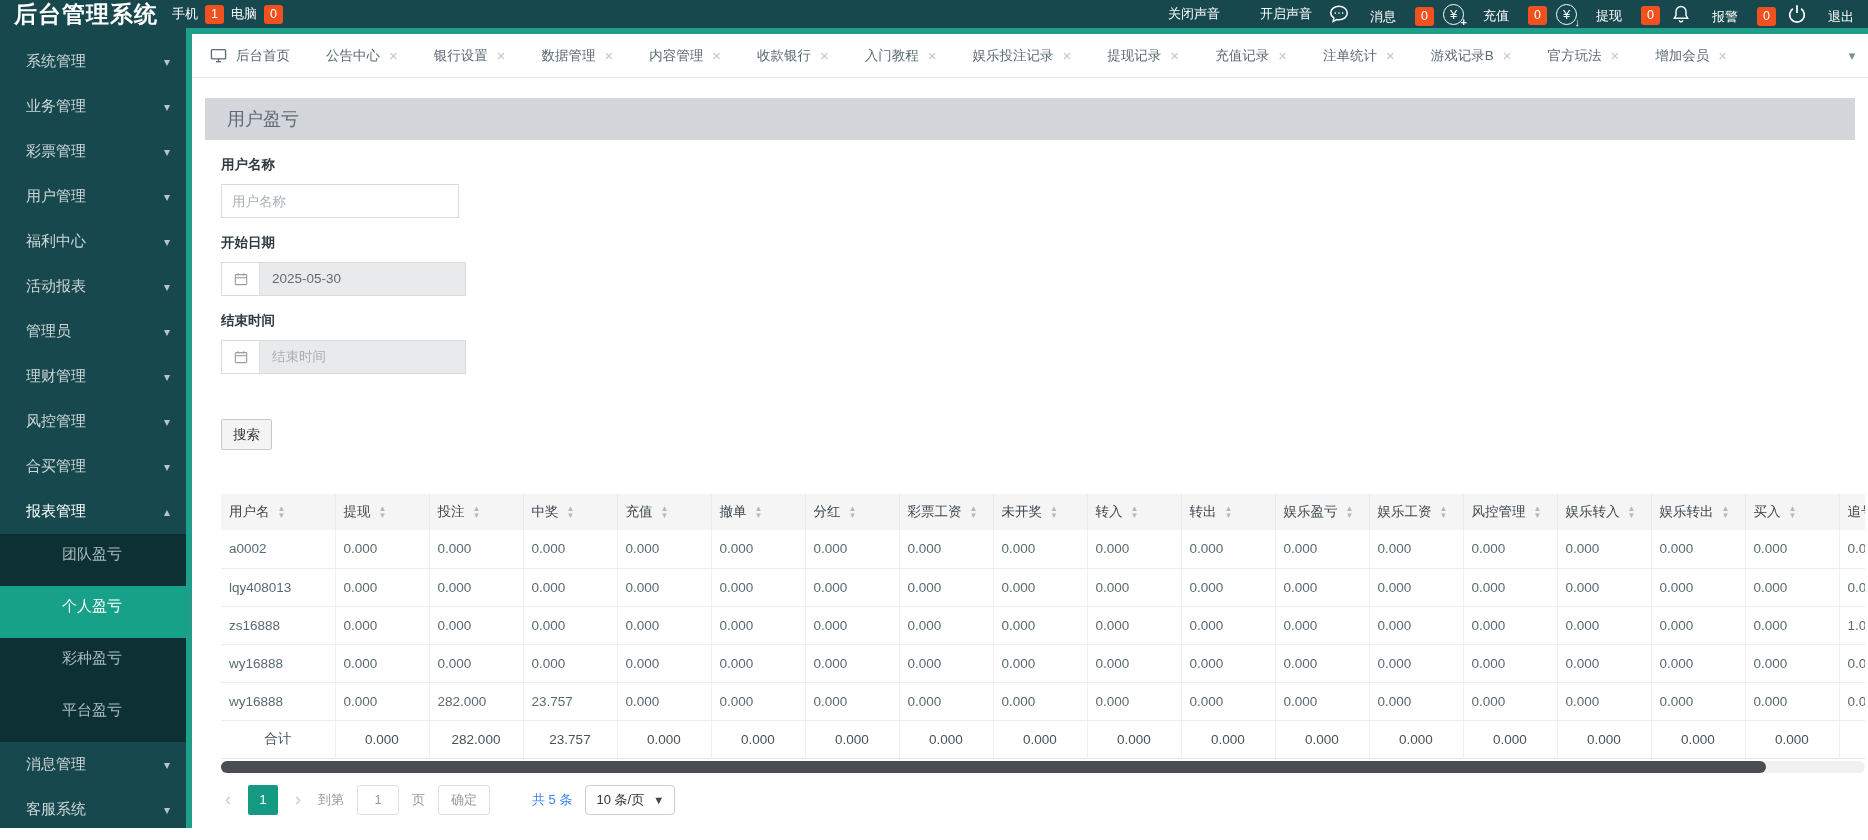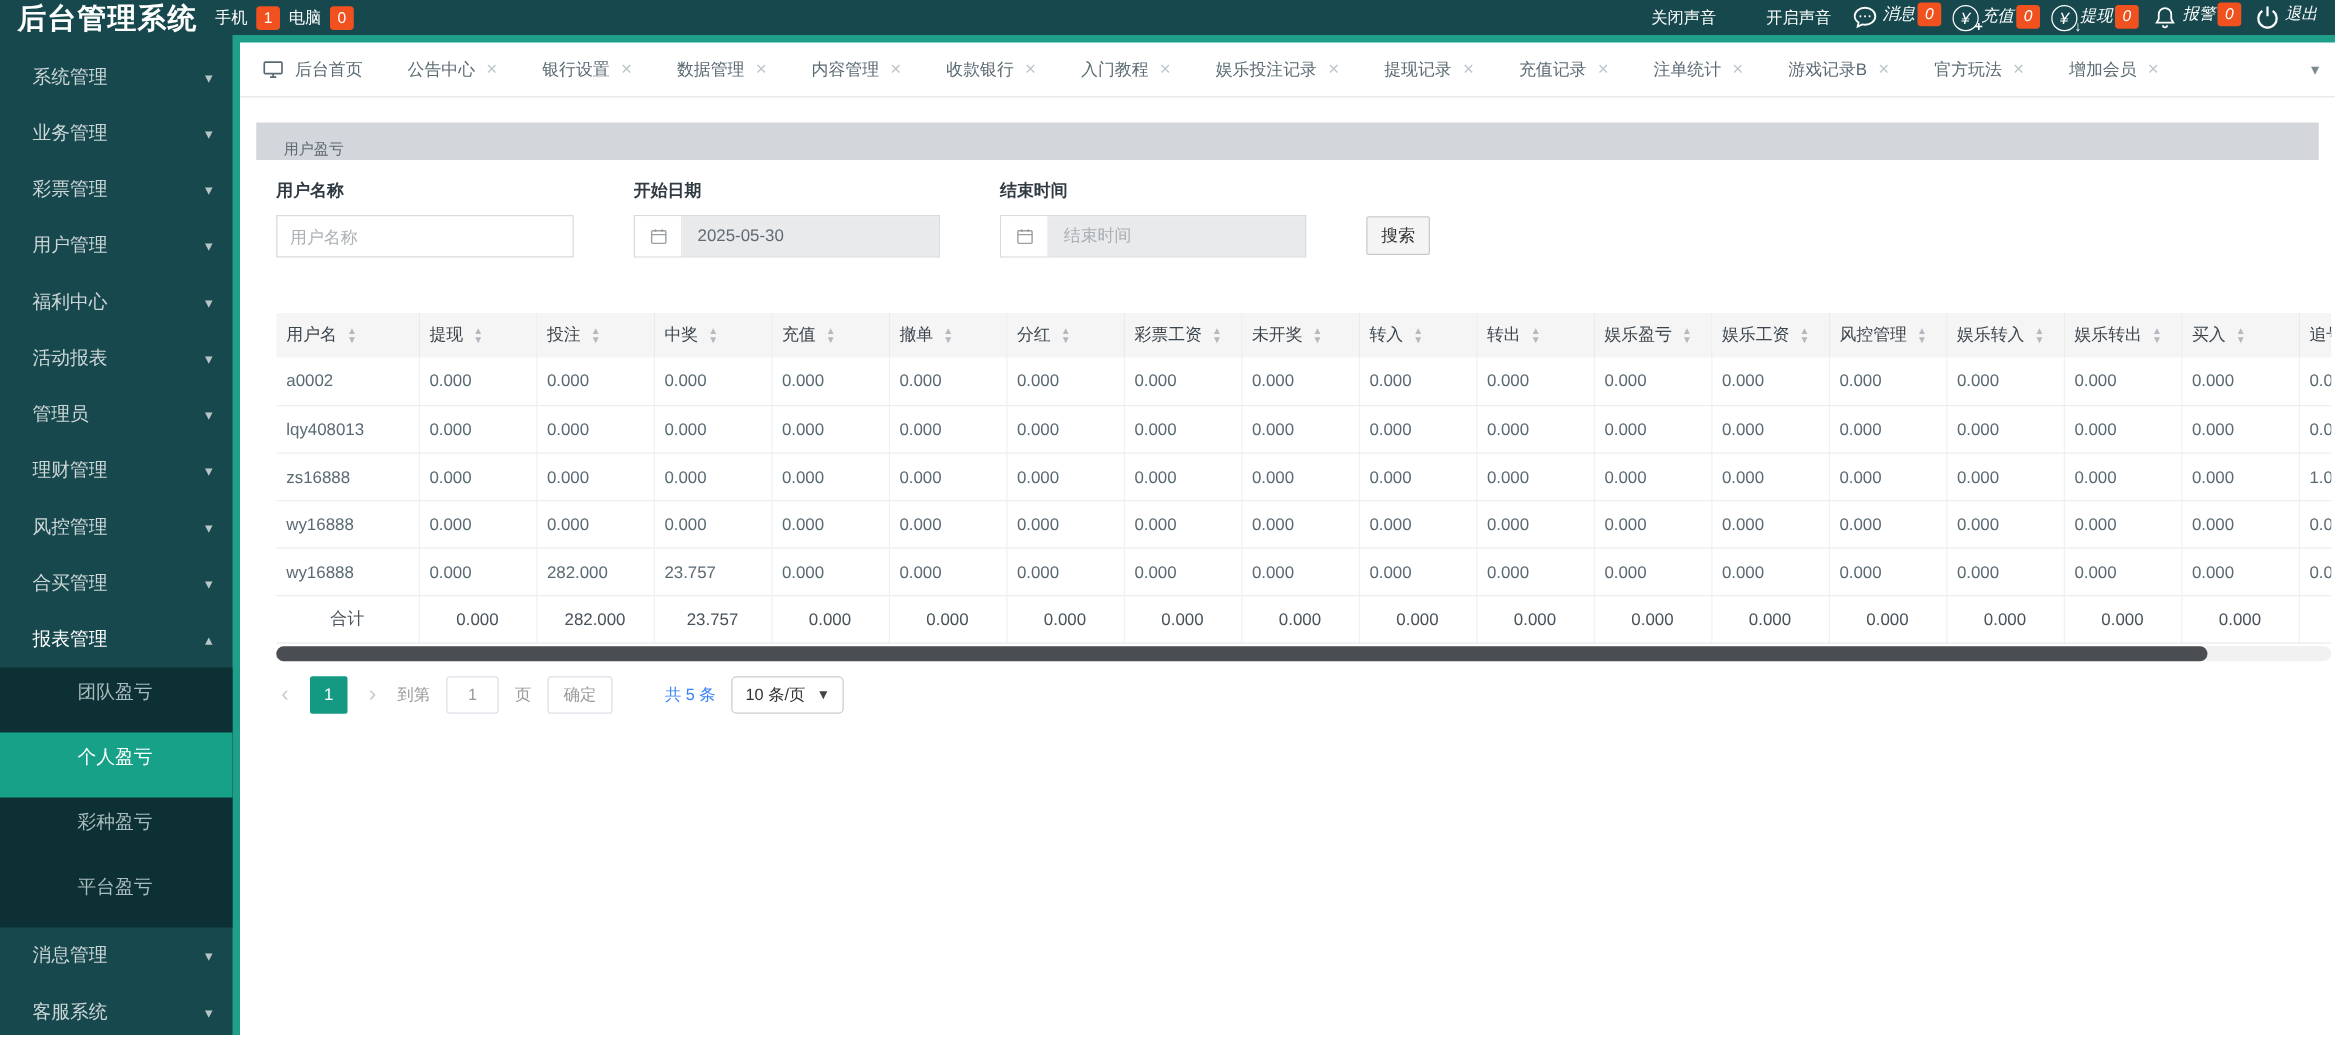--- a/index.html
+++ b/index.html
@@ -12,21 +12,21 @@
   .devstats { display:flex; align-items:center; gap:7px; margin-left:14px; font-size:13px; }
   .badge { background:#f0511f; color:#fff; min-width:19px; height:19px; line-height:19px;
     text-align:center; border-radius:3px; font-size:12.5px; padding:0 5px; display:inline-block; }
   .topbar-right { margin-left:auto; display:flex; align-items:center; gap:9px; font-size:13px; }
   .toplink { cursor:pointer; margin-right:6px;margin-left:25px; }
   .tb-ico { display:inline-flex; align-items:center; justify-content:center; width:24px; height:24px; position:relative; }
   .tb-ico svg { display:block; }
   .yuan-circle { width:21px; height:21px; border:1.6px solid #fff; border-radius:50%;
     display:inline-flex; align-items:center; justify-content:center; font-size:13px; position:relative; }
   .yuan-mini { position:absolute; right:-4px; bottom:-4px; font-size:11px; font-weight:bold; }
-  .tb-group { display:flex; align-items:flex-start; gap:2px;font-style:italic; }
+  .tb-group { display:flex; align-items:flex-end; gap:19px; }
 
   
   .layout { display:flex; height:800px; }
   .sidebar { width:192px; background:#17484d; border-right:6px solid #1f9e89; padding-top:11px; flex:none; }
   .side-item { height:45px; display:flex; align-items:center; padding:0 16px 0 26px;
     color:#cdd7d8; font-size:15px; cursor:pointer; }
   .side-item .side-label { flex:1; }
   .side-item.expanded { color:#fff; }
   .caret { font-size:12px; color:#b9c6c7; }
   .side-sub { background:#0d3035; }
@@ -38,25 +38,25 @@
   .tabbar { height:44px; border-bottom:1px solid #e3e5e8; display:flex; align-items:center;
     padding:0 30px 0 18px; position:relative; }
   .tab { display:inline-flex; align-items:center; gap:9px; margin-right:36px; font-size:13.5px;
     color:#5a6a72; cursor:pointer; white-space:nowrap; }
   .tab-close { color:#bfc6cb; font-size:15px; cursor:pointer; line-height:1; }
   .tab .mon { display:inline-flex; }
   .tabbar-more { position:absolute; right:4px; top:0; height:100%; width:24px; display:flex;
     align-items:center; justify-content:center; color:#7a8a8f; font-size:13px; cursor:pointer; }
 
   .panel-wrap { padding:20px 13px 0 13px; }
-  .panel-header { background:#d3d6da; color:#5d6b74; font-size:12px; padding:0 22px; height:30px;
+  .panel-header { background:#d3d6da; color:#5d6b74; font-size:18px; padding:0 22px; height:42px;
     line-height:42px; }
 
   
-  .filters { display:flex; align-items:flex-start; padding:16px 16px 0 16px; gap:48px; }
+  .filters { display:flex; align-items:flex-start; padding:16px 16px 0 16px; gap:16px;flex-direction:column; }
   .f-col { display:flex; flex-direction:column; }
   .f-label { font-size:13.5px; font-weight:bold; color:#2f3a42; margin-bottom:10px; }
   .f-input { width:238px; height:34px; border:1px solid #d8dadd; font-size:13.5px; padding:0 10px;
     color:#555; outline:none; }
   .f-input::placeholder { color:#aab0b5; }
   .date-group { display:flex; width:245px; height:34px; border:1px solid #d8dadd; }
   .date-ico { width:38px; background:#fff; border-right:1px solid #e0e2e4; display:flex;
     align-items:center; justify-content:center; cursor:pointer; }
   .date-val { flex:1; background:#e9eaec; font-size:13.5px; line-height:32px; padding:0 12px;
     color:#5f6b73; cursor:pointer; }

